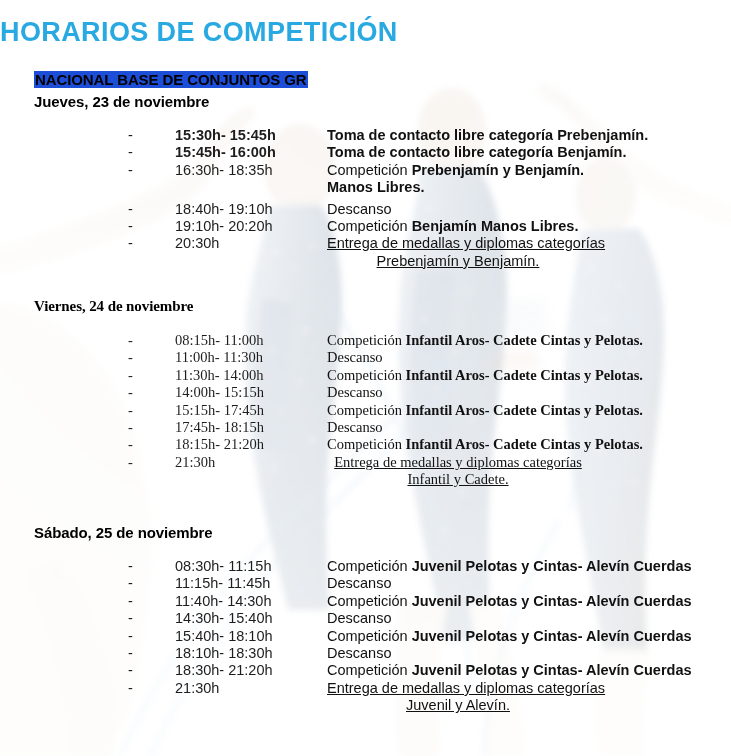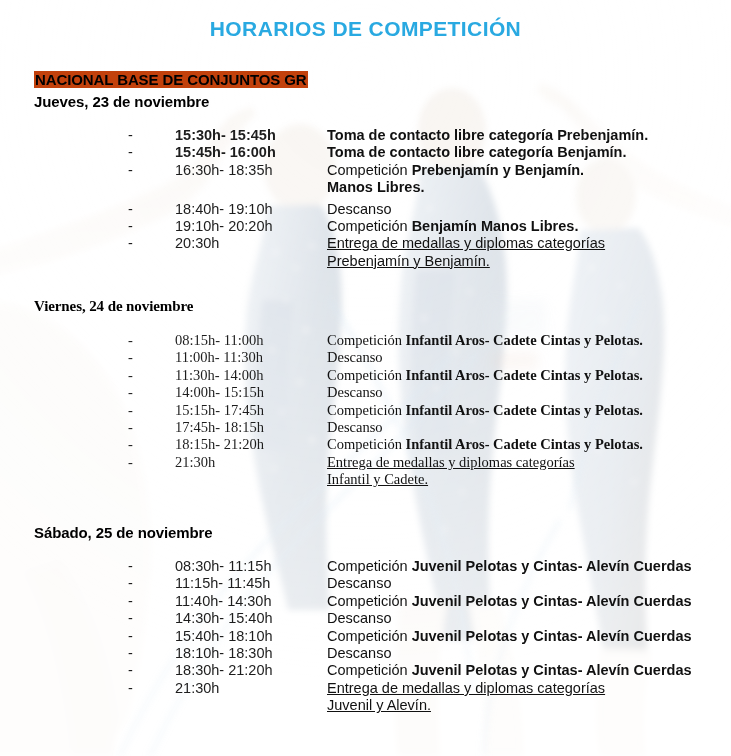--- a/index.html
+++ b/index.html
@@ -38,36 +38,35 @@
     width: 731px;
     height: 756px;
     box-sizing: border-box;
   }
 
   .doc-title {
     position: absolute;
     top: 17px;
     left: 0;
     width: 731px;
-    text-align: center;
-    font-size: 21px;
+    font-size: 27px;
     font-weight: bold;
     letter-spacing: 0.4px;
     color: #29a9e1;
     white-space: nowrap;
   }
 
   .event-name {
     position: absolute;
     top: 71px;
     left: 34px;
     font-size: 15px;
     font-weight: bold;
     letter-spacing: -0.1px;
-    background: #c2410c;
+    background: #1d4ed8;
     padding: 0 1px;
     white-space: nowrap;
     color: #000000;
   }
 
   .day-block { position: absolute; left: 0; width: 589px; }
   #day-0 { top: 93px; }
   #day-1 { top: 298px; font-family: Liberation Serif, serif; }
   #day-2 { top: 524px; }
 
@@ -113,21 +112,21 @@
   .cell-desc b { font-weight: bold; }
 
   .cont-line {
     margin-left: 327px;
     line-height: 17.4px;
     font-size: 14.5px;
     white-space: nowrap;
   }
   .cont-line.bold { font-weight: bold; }
 
-  .underlined { text-decoration: underline; }
+  .underlined { text-decoration: underline; text-align: center; }
   .cell-desc.underlined,
   .cont-line.underlined { text-decoration: underline; }
 
   .spacer-gap { height: 4px; }
 </style>
 </head>
 <body>
 
 <div id="bg-watermark">
   <svg viewBox="0 0 731 756" xmlns="http://www.w3.org/2000/svg" aria-hidden="true">

